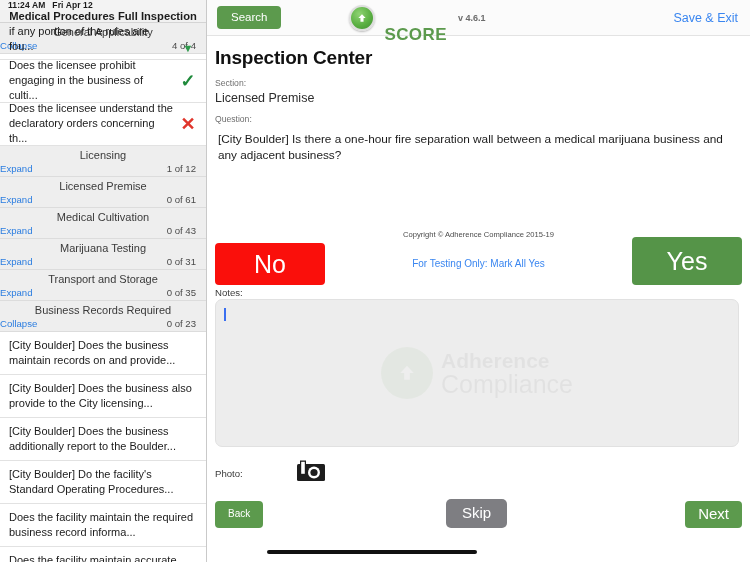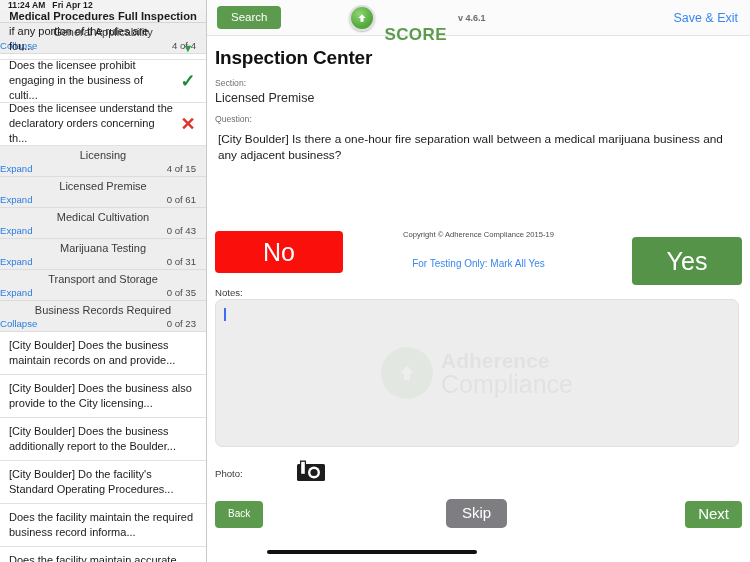--- a/index.html
+++ b/index.html
@@ -87,21 +87,21 @@
   .answers{ position:absolute; left:0; right:0; top:212px; height:80px; }
   .copyright{
     position:absolute; width:100%; text-align:center; top:18px;
     font-size:7.6px; color:#4b4b4b;
   }
   .markall{
     position:absolute; width:100%; text-align:center; top:46px;
     font-size:10px; color:#3a86f0;
   }
   .btn-no{
-    position:absolute; left:8px; top:19px; width:128px; height:42px;
+    position:absolute; left:8px; top:31px; width:110px; height:42px;
     background:#fa0f0b; border:none; border-radius:4px; color:#fff;
     font-size:25px; line-height:42px; text-align:center; font-weight:300;
   }
   .btn-yes{
     position:absolute; right:8px; top:25px; width:110px; height:48px;
     background:#559448; border:none; border-radius:4px; color:#fff;
     font-size:25px; line-height:48px; text-align:center; font-weight:300;
   }
 
   .notes-lbl{ position:absolute; left:8px; top:287px; font-size:9.6px; color:#3a3a3a;}
@@ -183,21 +183,21 @@
 
     <div class="q-row">
       <span class="q-text">Does the licensee understand the declaratory orders concerning th...</span>
       <span class="mark no">✕</span>
     </div>
 
     <div class="grp-head">
       <div class="grp-name">Licensing</div>
       <div class="grp-row">
         <span class="grp-toggle">Expand</span>
-        <span class="grp-count">4 of 15</span>
+        <span class="grp-count">1 of 12</span>
       </div>
     </div>
     <div class="grp-head">
       <div class="grp-name">Licensed Premise</div>
       <div class="grp-row">
         <span class="grp-toggle">Expand</span>
         <span class="grp-count">0 of 61</span>
       </div>
     </div>
     <div class="grp-head">

